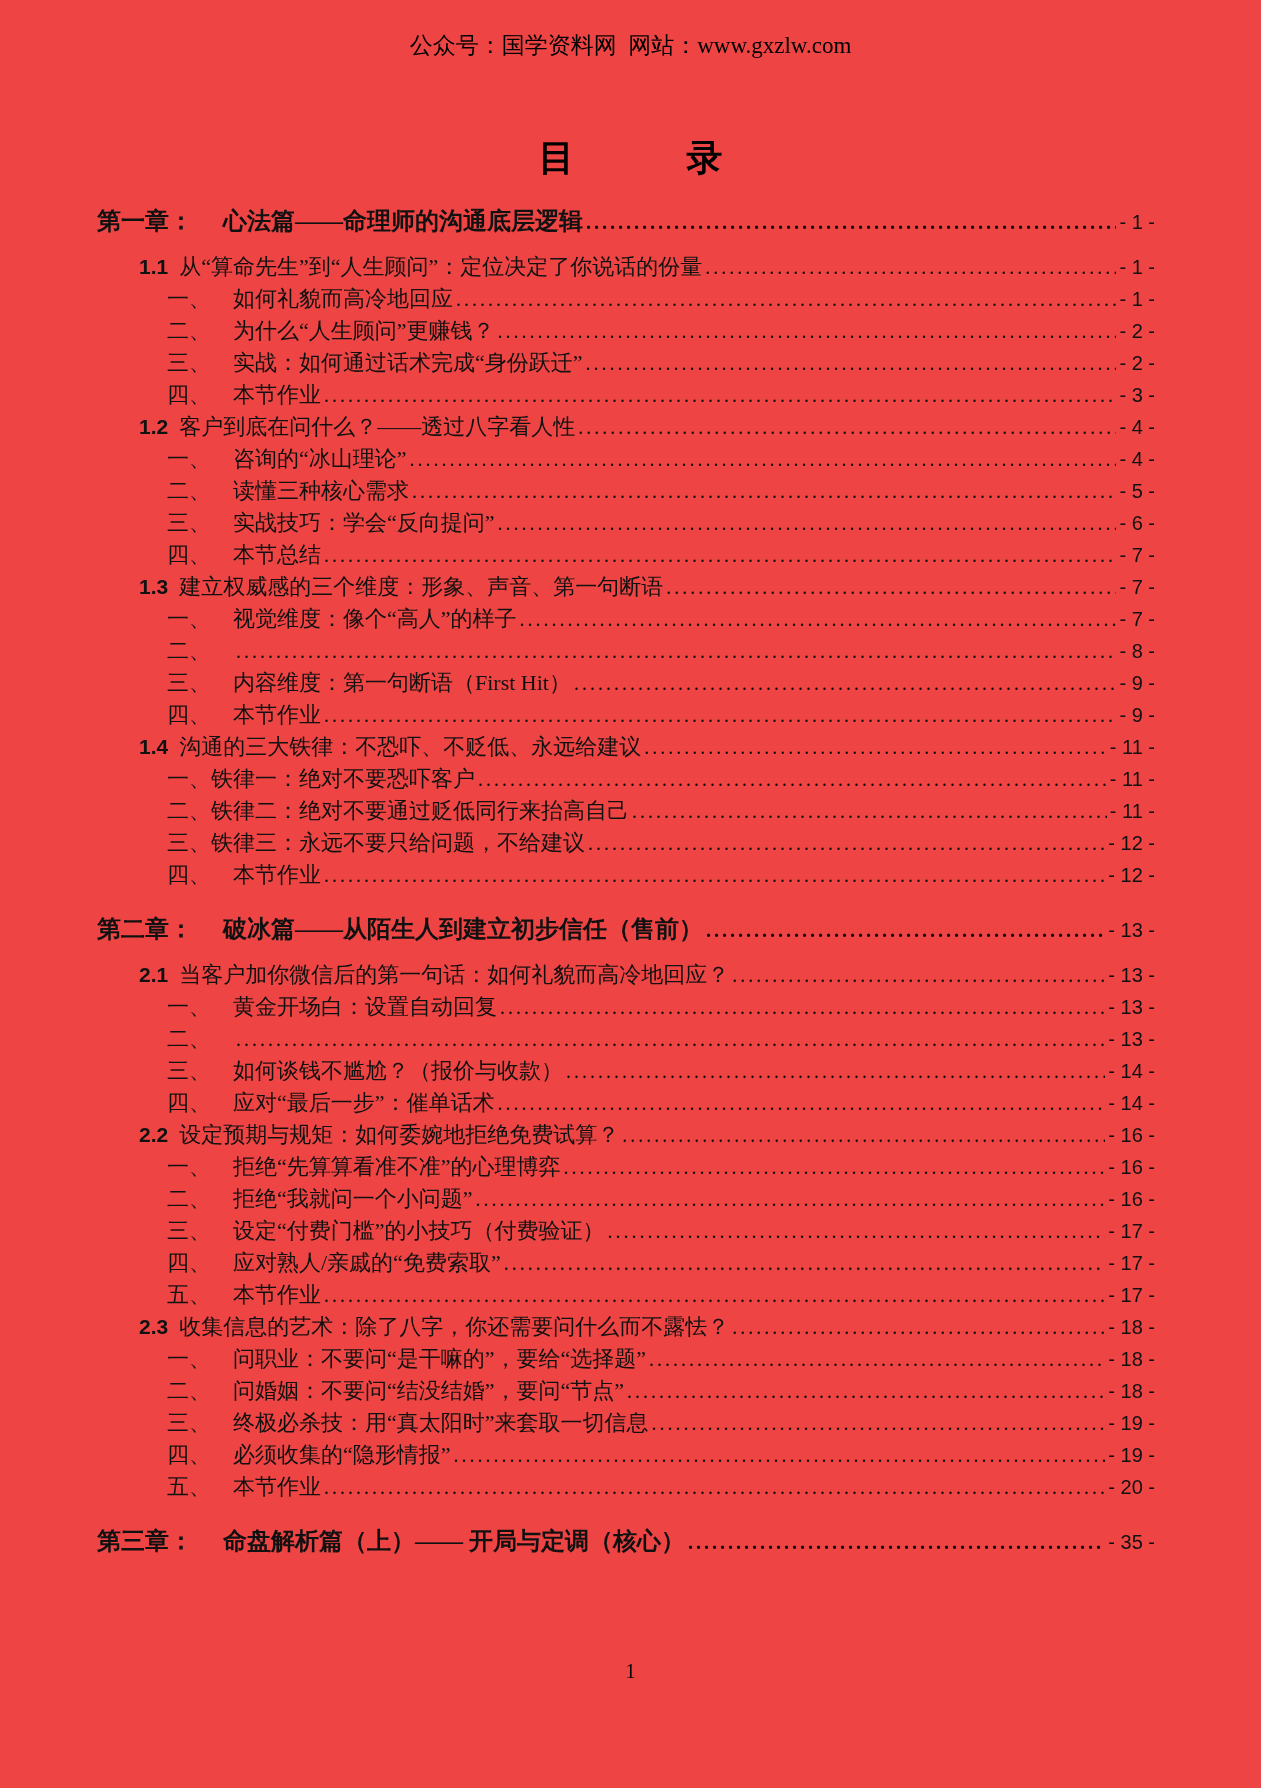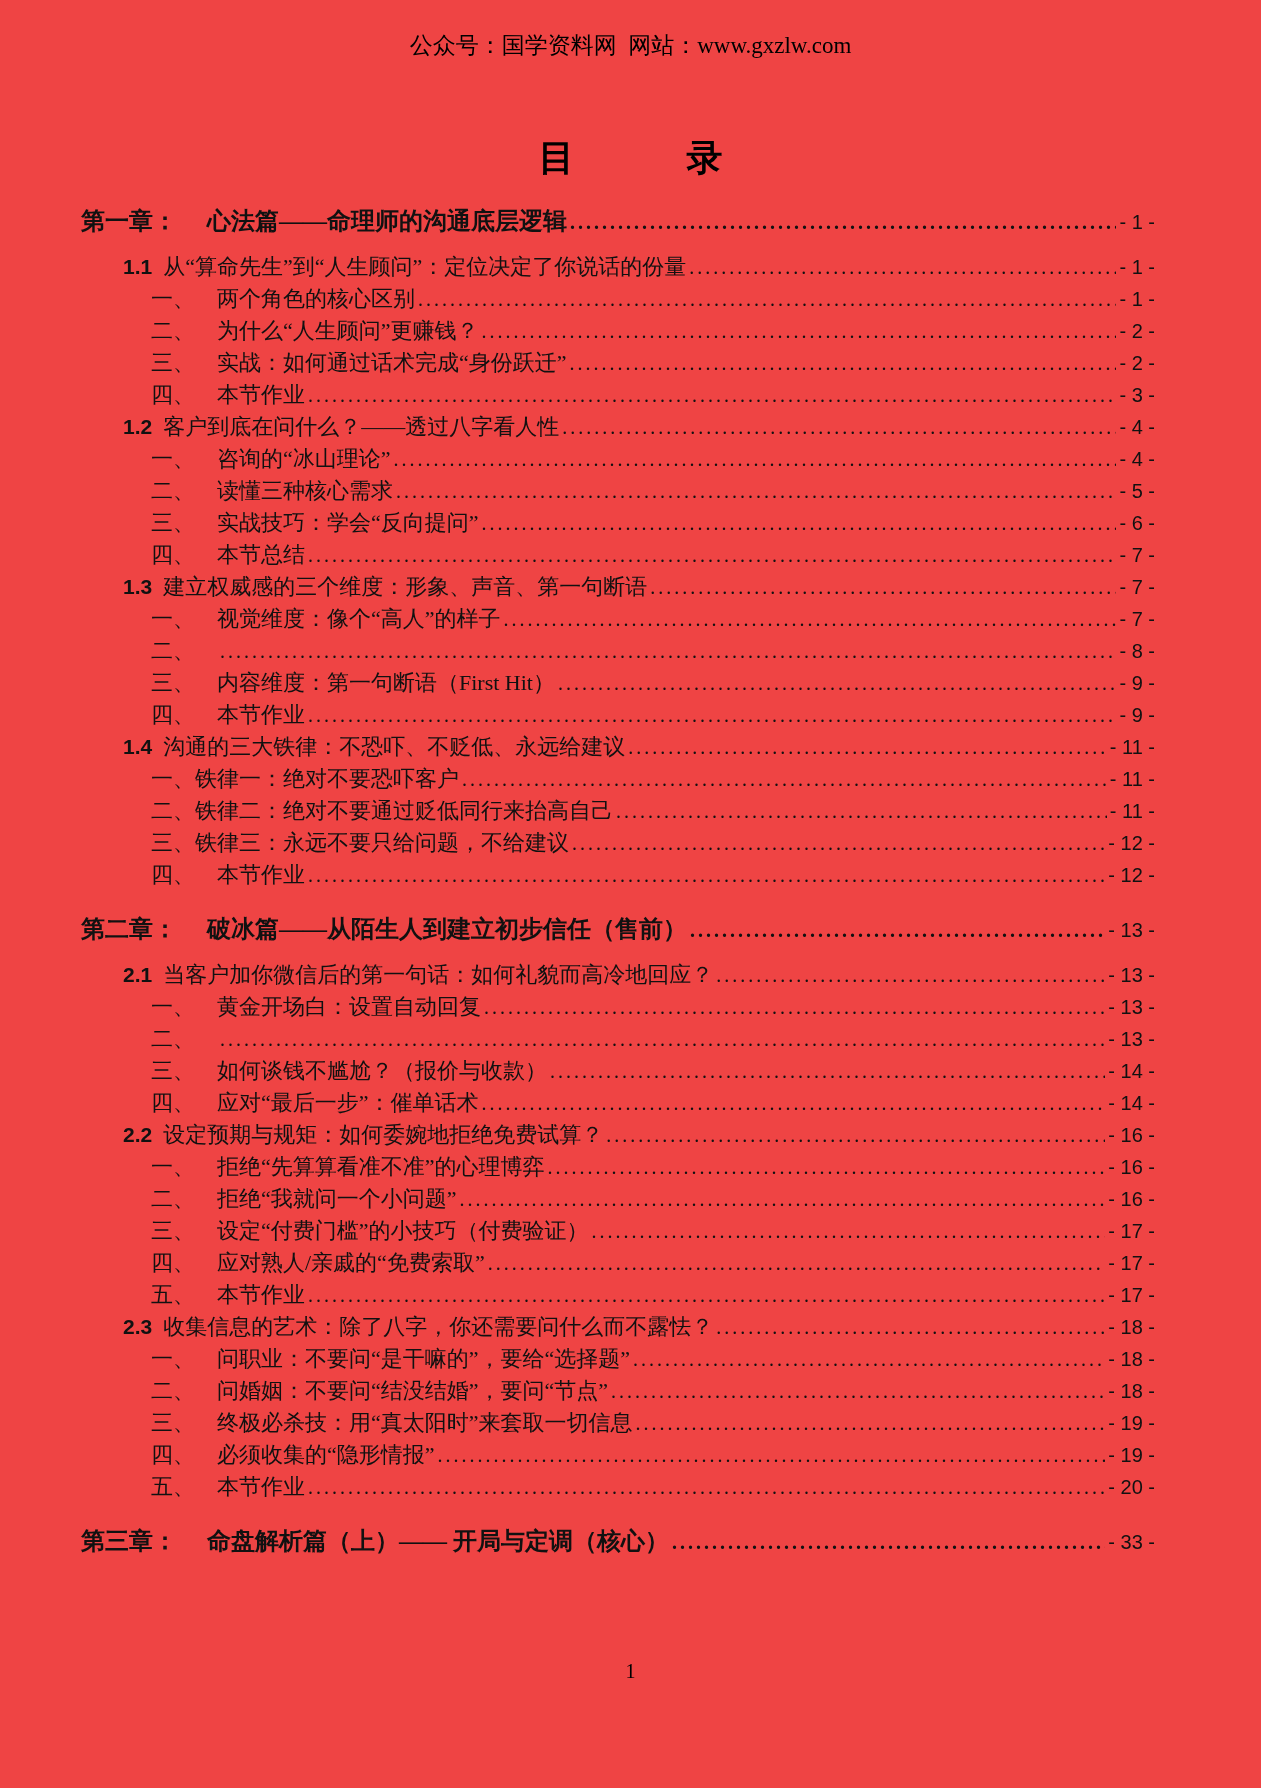--- a/index.html
+++ b/index.html
@@ -19,21 +19,21 @@
     white-space:pre;
     color:#000;
   }
   .doc-title{
     position:absolute;top:134px;left:0;right:0;
     display:flex;justify-content:center;gap:112px;
     font-family:"Liberation Sans","DejaVu Sans",sans-serif;
     font-weight:700;font-size:36px;color:#000;
   }
   .toc{
-    position:absolute;top:205px;left:81px;right:106px;
+    position:absolute;top:205px;left:97px;right:106px;
   }
   .row{
     display:flex;align-items:baseline;
     height:32px;line-height:32px;
     font-size:22px;
   }
   .row .num{white-space:pre;}
   .row .txt{white-space:pre;font-family:Liberation Serif, serif;}
   .row.chapter{
     font-family:"Liberation Sans","DejaVu Sans",sans-serif;
@@ -90,21 +90,21 @@
         <span class="pg">- 1 -</span>
       </div>
       <div class="row section">
         <span class="num">1.1</span>
         <span class="txt">从“算命先生”到“人生顾问”：定位决定了你说话的份量</span>
         <span class="dots"></span>
         <span class="pg">- 1 -</span>
       </div>
       <div class="row item">
         <span class="num">一、</span>
-        <span class="txt">两个角色的核心区别</span>
+        <span class="txt">如何礼貌而高冷地回应</span>
         <span class="dots"></span>
         <span class="pg">- 1 -</span>
       </div>
       <div class="row item">
         <span class="num">二、</span>
         <span class="txt">为什么“人生顾问”更赚钱？</span>
         <span class="dots"></span>
         <span class="pg">- 2 -</span>
       </div>
       <div class="row item">
@@ -312,19 +312,19 @@
       <div class="row item">
         <span class="num">五、</span>
         <span class="txt">本节作业</span>
         <span class="dots"></span>
         <span class="pg">- 20 -</span>
       </div>
       <div class="row chapter">
         <span class="num">第三章：</span>
         <span class="txt">命盘解析篇（上）—— 开局与定调（核心）</span>
         <span class="dots"></span>
-        <span class="pg">- 33 -</span>
+        <span class="pg">- 35 -</span>
       </div>
     </div>
 
   <div class="doc-footer">1</div>
 
 </div>
 
 </body></html>

